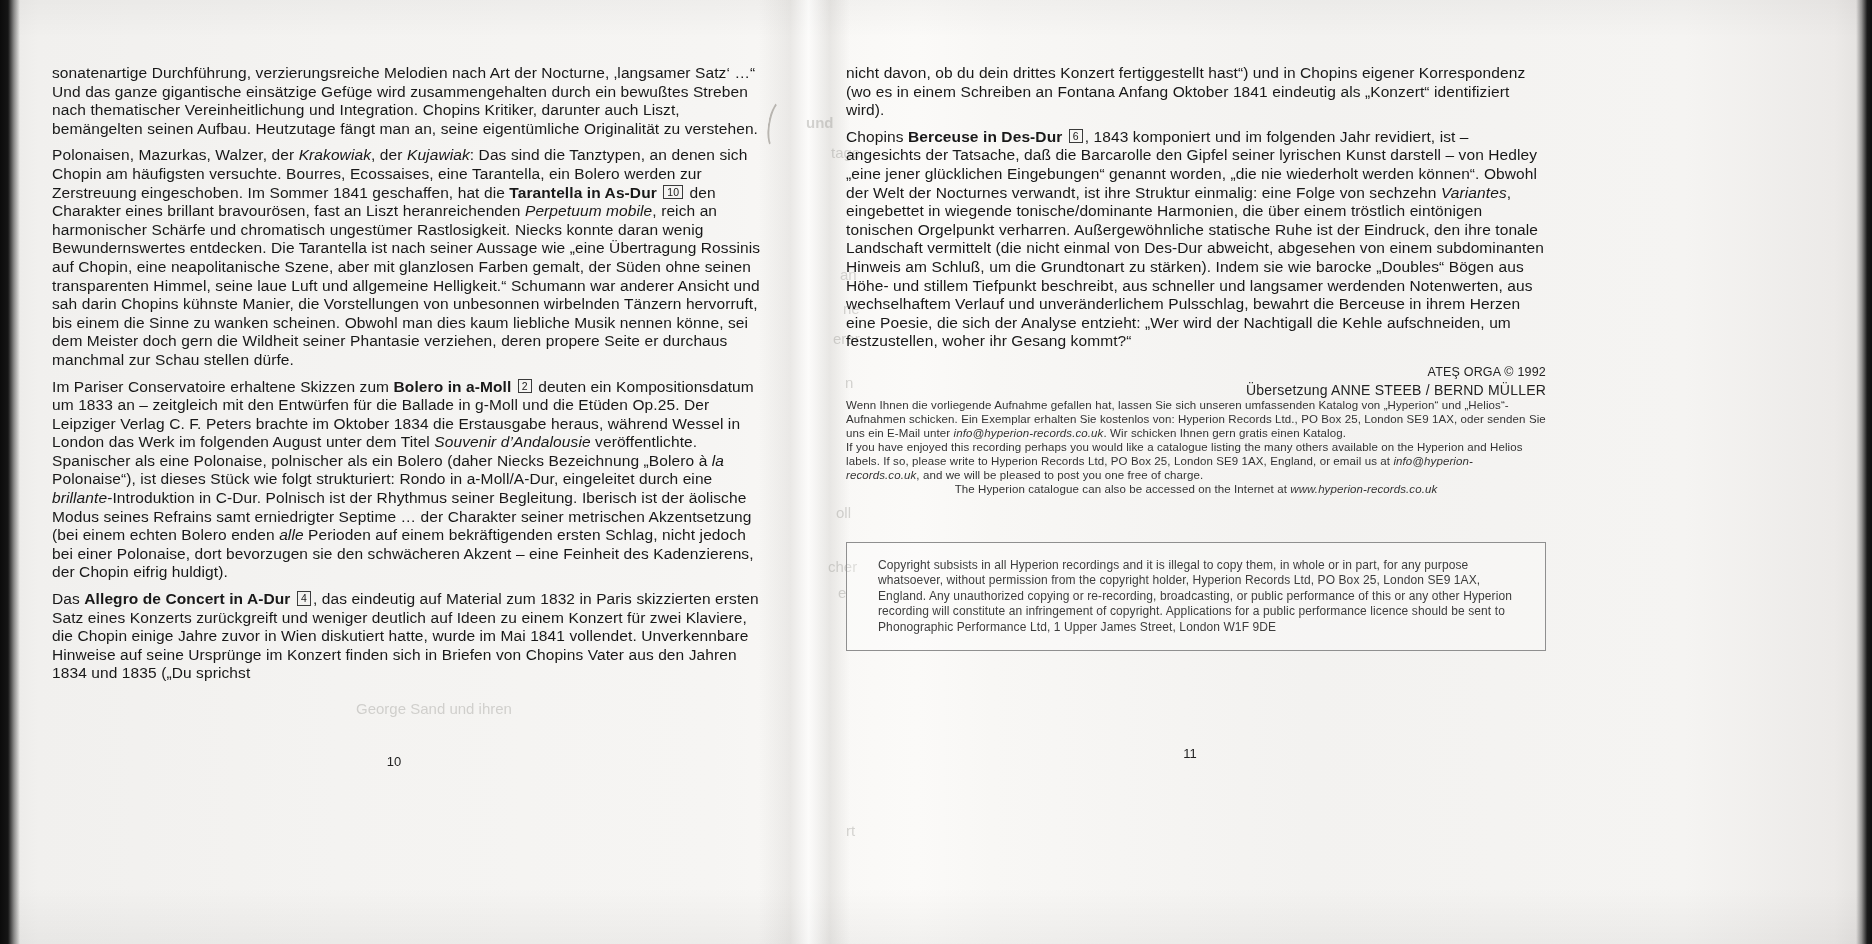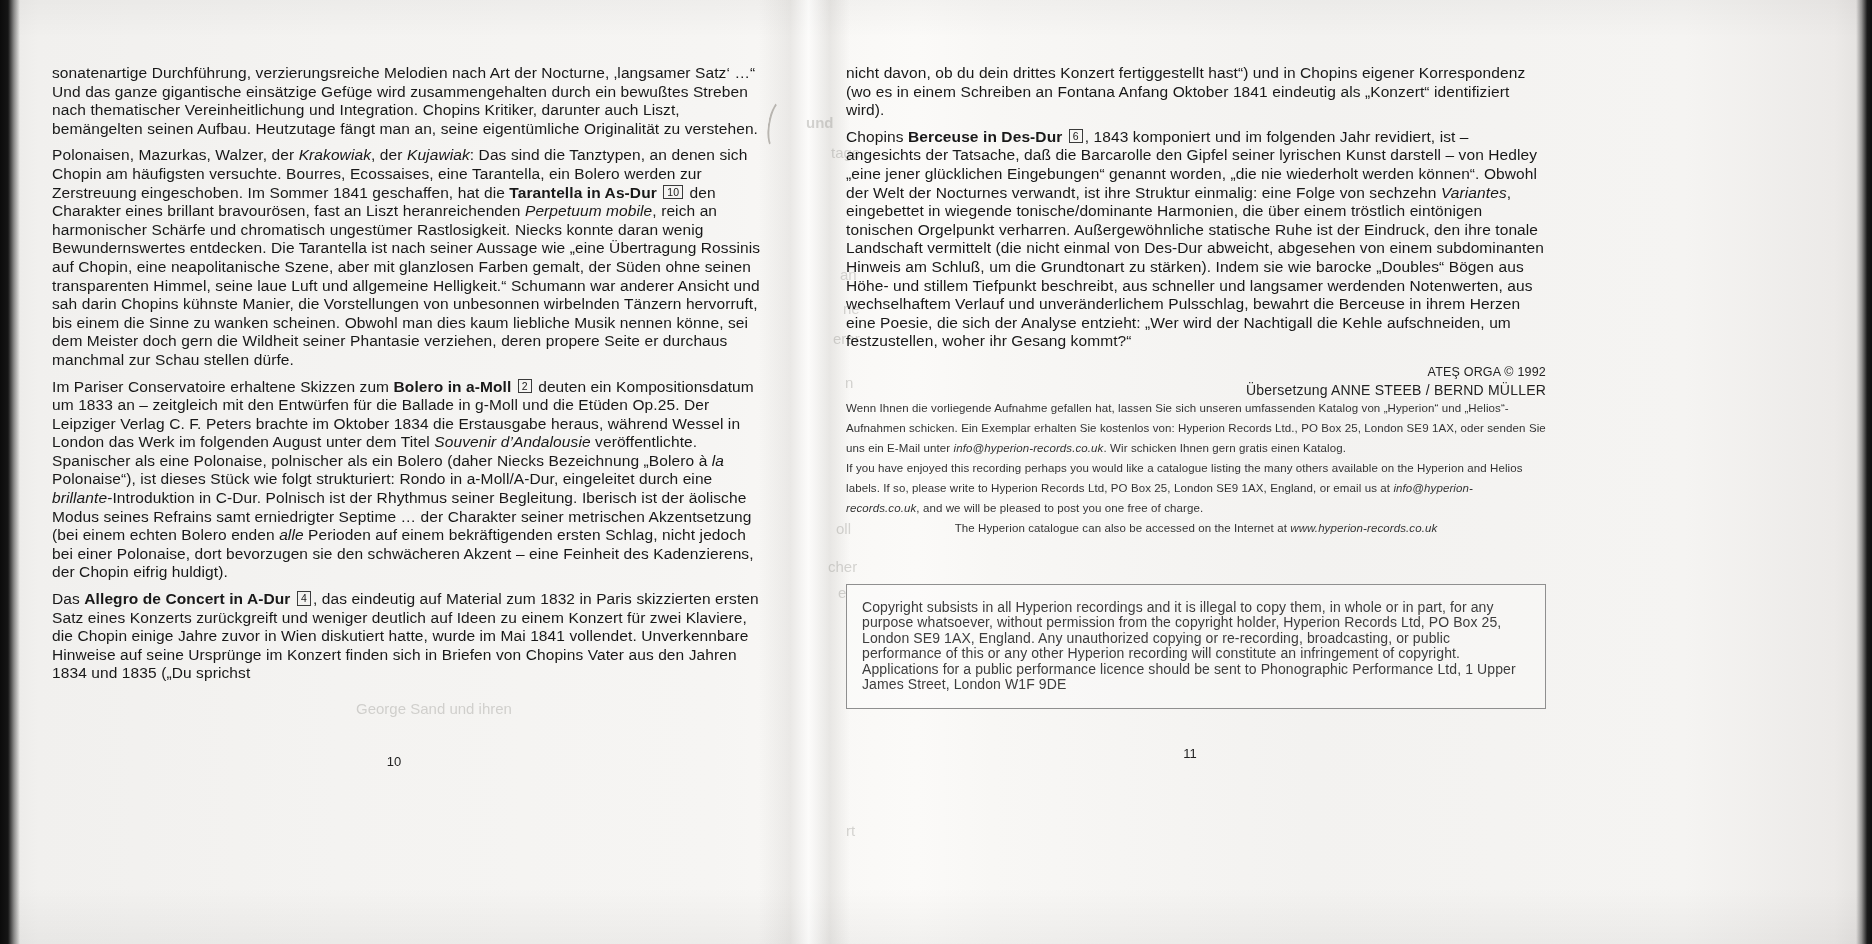--- a/index.html
+++ b/index.html
@@ -33,31 +33,31 @@
   .b { font-weight:bold; }
   .i { font-style:italic; }
   .trackbox {
     display:inline-block; border:1px solid #3a3a3a; padding:0 3px; margin:0 2px;
     font-size:10.5px; line-height:12.5px; vertical-align:2px;
   }
   .attrib { margin-top:14px; text-align:right; color:#222; }
   .attrib .a1 { font-size:12.5px; letter-spacing:0.2px; }
   .attrib .a2 { font-size:14px; margin-top:3px; letter-spacing:0.2px; }
   p.small {
-    margin:0; font-size:11.5px; line-height:20px; color:#333; letter-spacing:0.1px;
+    margin:0; font-size:11.5px; line-height:14px; color:#333; letter-spacing:0.1px;
   }
   .sp1 { margin-top:44px; }
   .sp2 { margin-top:9px; }
   .sp3 { margin-top:80px; }
   .sp4 { margin-top:14px;text-align:center; }
   .copybox {
     margin-top:46px; border:1px solid #8f8f8f; padding:15px 15px;
     background:rgba(255,255,255,0.25);
   }
-  .copybox p.small { font-size:14px; line-height:15.5px; color:#3d3d3d; }
+  .copybox p.small { font-size:12px; line-height:15.5px; color:#3d3d3d;margin-left:16px; }
   .pagenum {
     position:absolute; font-size:13px; color:#222; text-align:center; width:120px;
   }
   .numL { left:334px; top:754px; }
   .numR { left:1130px; top:746px; }
   .ghost {
     position:absolute; font-size:15px; color:#8d8c87; opacity:0.35;
     filter:blur(0.6px); white-space:nowrap;
   }
 </style>
@@ -69,21 +69,21 @@
   <div class="edge right"></div>
   <div class="gutter"></div>
   <div class="curl"></div>
   <div id="ghosts">
       <div class="ghost" style="left: 806px; top: 114px; font-weight: bold;">und</div>
       <div class="ghost" style="left: 831px; top: 144px;">tage</div>
       <div class="ghost" style="left: 840px; top: 218px; margin-top: 48px;">an</div>
       <div class="ghost" style="left: 843px; top: 300px;">ne</div>
       <div class="ghost" style="left: 833px; top: 330px;">erer</div>
       <div class="ghost" style="left: 845px; top: 374px;">n</div>
-      <div class="ghost" style="left: 836px; top: 520px;">oll</div>
+      <div class="ghost" style="left: 836px; top: 504px;">oll</div>
       <div class="ghost" style="left: 828px; top: 558px;">cher</div>
       <div class="ghost" style="left: 838px; top: 584px;">e</div>
       <div class="ghost" style="left: 846px; top: 822px;">rt</div>
       <div class="ghost" style="left: 356px; top: 700px;">George Sand und ihren</div>
     </div>
 
   <div class="page pageL">
     <p class="body"><span>sonatenartige Durchführung, verzierungsreiche Melodien nach Art der Nocturne, ‚langsamer Satz‘ …“ Und das ganze gigantische einsätzige Gefüge wird zusammengehalten durch ein bewußtes Streben nach thematischer Vereinheitlichung und Integration. Chopins Kritiker, darunter auch Liszt, bemängelten seinen Aufbau. Heutzutage fängt man an, seine eigentümliche Originalität zu verstehen.</span></p>
     <p class="body"><span>Polonaisen, Mazurkas, Walzer, der </span><span class="i">Krakowiak</span><span>, der </span><span class="i">Kujawiak</span><span>: Das sind die Tanztypen, an denen sich Chopin am häufigsten versuchte. Bourres, Ecossaises, eine Tarantella, ein Bolero werden zur Zerstreuung eingeschoben. Im Sommer 1841 geschaffen, hat die </span><span class="b">Tarantella in As-Dur</span><span> </span><span class="trackbox">10</span><span> den Charakter eines brillant bravourösen, fast an Liszt heranreichenden </span><span class="i">Perpetuum mobile</span><span>, reich an harmonischer Schärfe und chromatisch ungestümer Rastlosigkeit. Niecks konnte daran wenig Bewundernswertes entdecken. Die Tarantella ist nach seiner Aussage wie „eine Übertragung Rossinis auf Chopin, eine neapolitanische Szene, aber mit glanzlosen Farben gemalt, der Süden ohne seinen transparenten Himmel, seine laue Luft und allgemeine Helligkeit.“ Schumann war anderer Ansicht und sah darin Chopins kühnste Manier, die Vorstellungen von unbesonnen wirbelnden Tänzern hervorruft, bis einem die Sinne zu wanken scheinen. Obwohl man dies kaum liebliche Musik nennen könne, sei dem Meister doch gern die Wildheit seiner Phantasie verziehen, deren propere Seite er durchaus manchmal zur Schau stellen dürfe.</span></p>
     <p class="body"><span>Im Pariser Conservatoire erhaltene Skizzen zum </span><span class="b">Bolero in a-Moll</span><span> </span><span class="trackbox">2</span><span> deuten ein Kompositionsdatum um 1833 an – zeitgleich mit den Entwürfen für die Ballade in g-Moll und die Etüden Op.25. Der Leipziger Verlag C. F. Peters brachte im Oktober 1834 die Erstausgabe heraus, während Wessel in London das Werk im folgenden August unter dem Titel </span><span class="i">Souvenir d’Andalousie</span><span> veröffentlichte. Spanischer als eine Polonaise, polnischer als ein Bolero (daher Niecks Bezeichnung „Bolero à </span><span class="i">la</span><span> Polonaise“), ist dieses Stück wie folgt strukturiert: Rondo in a-Moll/A-Dur, eingeleitet durch eine </span><span class="i">brillante</span><span>-Introduktion in C-Dur. Polnisch ist der Rhythmus seiner Begleitung. Iberisch ist der äolische Modus seines Refrains samt erniedrigter Septime … der Charakter seiner metrischen Akzentsetzung (bei einem echten Bolero enden </span><span class="i">alle</span><span> Perioden auf einem bekräftigenden ersten Schlag, nicht jedoch bei einer Polonaise, dort bevorzugen sie den schwächeren Akzent – eine Feinheit des Kadenzierens, der Chopin eifrig huldigt).</span></p>

